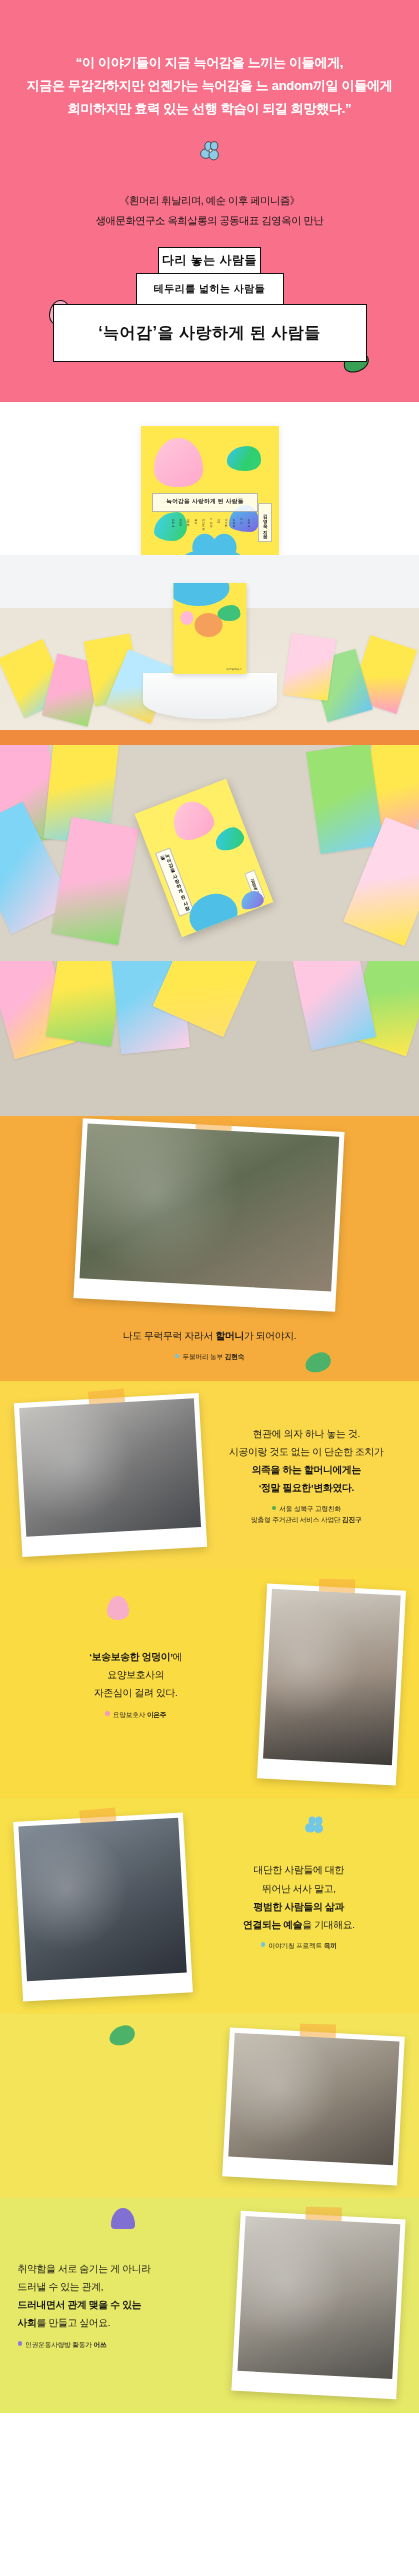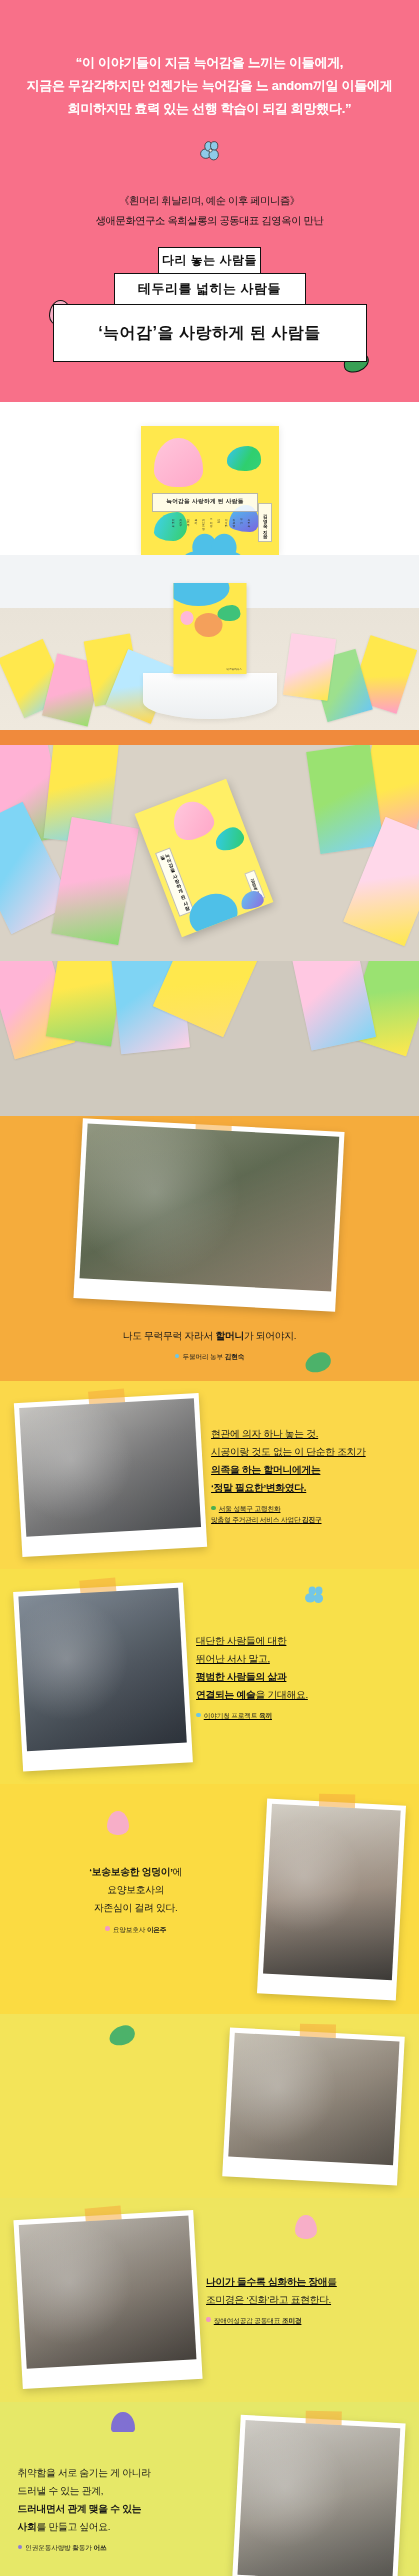--- a/index.html
+++ b/index.html
@@ -57,21 +57,21 @@
     background:#ffffff;
     border:1.3px solid #111;
     margin:0 auto;
     display:flex;align-items:center;justify-content:center;
     font-weight:700;
     color:#111;
     position:relative;
     z-index:2;
   }
   .tbox-1{width:103px;height:27px;font-size:12px;letter-spacing:0.5px;}
-  .tbox-2{width:192px;height:32px;font-size:13px;letter-spacing:0.5px;margin-top:-1px;}
+  .tbox-2{width:148px;height:32px;font-size:10px;letter-spacing:0.5px;margin-top:-1px;}
   .tbox-3{width:314px;height:58px;font-size:16px;letter-spacing:0.5px;margin-top:-1px;}
   .deco-petal{
     position:absolute;
     width:23px;height:26px;
     background:#f7aec4;
     border:1.3px solid #111;
     border-radius:50% 50% 46% 46%/62% 62% 38% 38%;
     left:49px;top:-4.1px;
     z-index:1;
   }
@@ -264,21 +264,21 @@
   .ph.p3{width:129px;height:170px;background:linear-gradient(170deg,#e5e0d6,#b9a99a 50%,#4d4a46);}
   .ph.p4{width:160px;height:155px;background:linear-gradient(155deg,#8f9aa6,#5d6670 55%,#39404a);}
   .ph.p5{width:165px;height:124px;background:linear-gradient(150deg,#d9d3c6,#a79c8e 55%,#6d665d);}
   .ph.p6{width:170px;height:144px;background:linear-gradient(160deg,#d2cdc4,#9b9287 55%,#58524c);}
   .ph.p7{width:155px;height:155px;background:linear-gradient(160deg,#e1ded7,#b8b2a7 50%,#6a6862);}
 
   .qtext{
     flex:1 1 auto;
     min-width:0;
   }
-  .qtext.right{text-align:left;text-decoration:underline;}
+  .qtext.right{text-align:center;}
   .qtext.left{text-align:left;}
   .qtext.mid{text-align:center;}
   .qline{
     color:#181818;
     font-size:9.8px;
     line-height:1.85;
     letter-spacing:-0.3px;
     font-weight:400;
   }
   .qline.bold{font-weight:800;}
@@ -472,20 +472,40 @@
         <div class="qline bold">의족을 하는 할머니에게는</div>
         <div class="qline bold">‘정말 필요한’변화였다.</div>
         <div class="qcite">
           <span class="dot green"></span><span>서울 성북구 고령친화</span><br>
           <span>맞춤형 주거관리 서비스 사업단 </span><b>김진구</b>
         </div>
       </div>
     </div>
   </section>
 
+  <section class="qsec bg-yellow2">
+    <div class="qrow rev">
+      <div class="polaroid tilt-r">
+        <span class="tape"></span>
+        <div class="ph p3"></div>
+      </div>
+      <div class="qtext mid">
+        <div class="qline">
+          <b>‘보송보송한 엉덩이’</b><span>에</span>
+        </div>
+        <div class="qline">요양보호사의</div>
+        <div class="qline">자존심이 걸려 있다.</div>
+        <div class="qcite">
+          <span class="dot pink"></span><span>요양보호사 </span><b>이은주</b>
+        </div>
+      </div>
+    </div>
+    <div class="blob bpetal" style="left:107px;top:27px;"></div>
+  </section>
+
   <section class="qsec bg-yellow3">
     <div class="qrow">
       <div class="polaroid tilt-l">
         <span class="tape"></span>
         <div class="ph p4"></div>
       </div>
       <div class="qtext right">
         <div class="qline">대단한 사람들에 대한</div>
         <div class="qline">뛰어난 서사 말고,</div>
         <div class="qline bold">평범한 사람들의 삶과</div>
@@ -502,68 +522,30 @@
         <g fill="#72c6e6">
           <ellipse cx="12" cy="25" rx="10" ry="9"></ellipse>
           <ellipse cx="28" cy="26" rx="9" ry="9"></ellipse>
           <ellipse cx="16" cy="11" rx="7" ry="8"></ellipse>
           <ellipse cx="29" cy="11" rx="7" ry="8"></ellipse>
         </g>
       </svg>
     </div>
   </section>
 
-  <section class="qsec bg-yellow2">
-    <div class="qrow rev">
-      <div class="polaroid tilt-r">
-        <span class="tape"></span>
-        <div class="ph p3"></div>
-      </div>
-      <div class="qtext mid">
-        <div class="qline">
-          <b>‘보송보송한 엉덩이’</b><span>에</span>
-        </div>
-        <div class="qline">요양보호사의</div>
-        <div class="qline">자존심이 걸려 있다.</div>
-        <div class="qcite">
-          <span class="dot pink"></span><span>요양보호사 </span><b>이은주</b>
-        </div>
-      </div>
-    </div>
-    <div class="blob bpetal" style="left:107px;top:27px;"></div>
-  </section>
-
   <section class="qsec bg-yellow4">
     <div class="qrow rev">
       <div class="polaroid tilt-r">
         <span class="tape"></span>
         <div class="ph p5"></div>
       </div>
     </div>
     <div class="blob bleaf" style="left:109px;top:12.4px;"></div>
   </section>
 
-  <section class="qsec bg-yellow5">
-    <div class="qrow">
-      <div class="polaroid tilt-l">
-        <span class="tape"></span>
-        <div class="ph p6"></div>
-      </div>
-      <div class="qtext right">
-        <div class="qline">
-          <b>나이가 들수록 심화하는 장애</b><span>를</span>
-        </div>
-        <div class="qline">조미경은 ‘진화’라고 표현한다.</div>
-        <div class="qcite">
-          <span class="dot pink"></span><span>장애여성공감 공동대표 </span><b>조미경</b>
-        </div>
-      </div>
-    </div>
-    <div class="blob bpetal" style="right:102px;top:17.5px;"></div>
-  </section>
 
   <section class="qsec" style="background:#e6e868;">
     <div class="qrow rev">
       <div class="polaroid tilt-r">
         <span class="tape"></span>
         <div class="ph p7"></div>
       </div>
       <div class="qtext left">
         <div class="qline">취약함을 서로 숨기는 게 아니라</div>
         <div class="qline">드러낼 수 있는 관계,</div>

